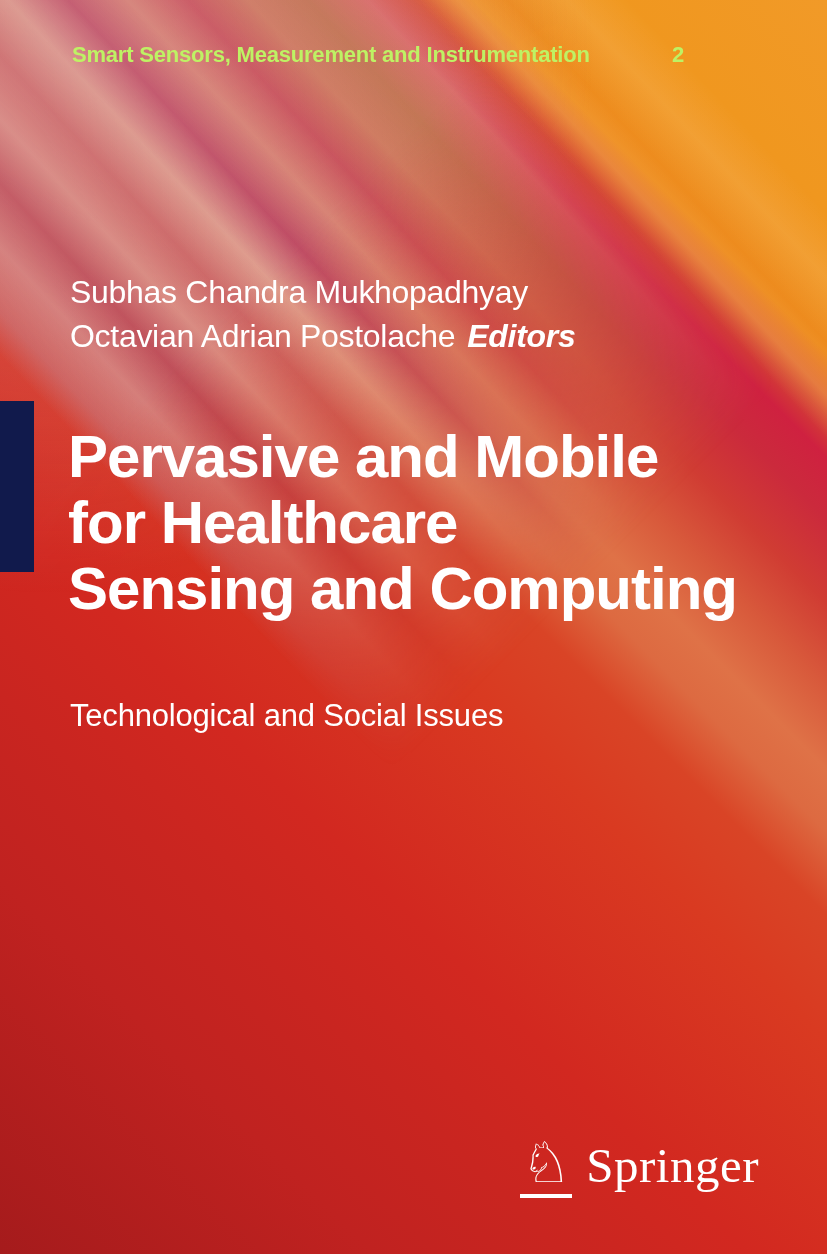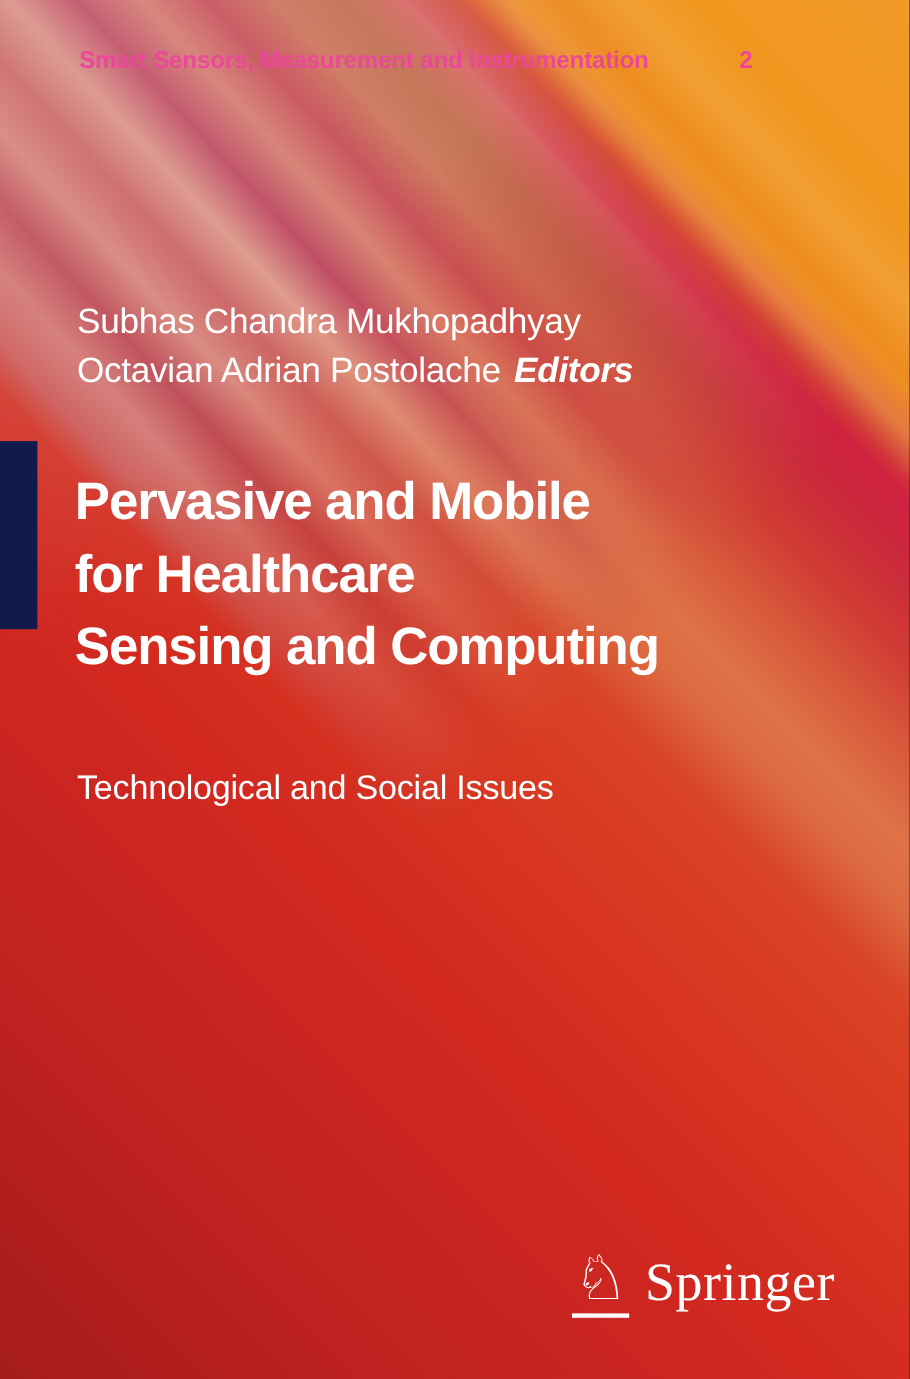--- a/index.html
+++ b/index.html
@@ -59,30 +59,30 @@
       rgba(255,205,115,.28) 81.5%,
       rgba(0,0,0,0) 84%,
       rgba(255,215,135,.20) 87%,
       rgba(0,0,0,0) 90%);
   }
 
   
   .navy-block{position:absolute;left:0;top:401px;width:34px;height:171px;background:#111a4c;}
 
   
-  .series-row{position:absolute;left:72px;top:42px;width:700px;color:#ec4899;
+  .series-row{position:absolute;left:72px;top:42px;width:700px;color:#bef264;
     font-size:22px;font-weight:700;letter-spacing:-.2px;white-space:nowrap;}
   .series-volume{position:absolute;left:600px;top:0;}
 
   .authors{position:absolute;left:70px;top:270px;color:#fff;font-size:32px;
     font-weight:400;letter-spacing:-.3px;line-height:44px;white-space:nowrap;}
   .editors-label{font-style:italic;font-weight:700;margin-left:12px;}
 
   .title{position:absolute;left:68px;top:424px;margin:0;color:#fff;
-    font-size:48px;font-weight:700;letter-spacing:-1px;line-height:66px;white-space:nowrap;}
+    font-size:60px;font-weight:700;letter-spacing:-1px;line-height:66px;white-space:nowrap;}
 
   .subtitle{position:absolute;left:70px;top:698px;color:#fff;
     font-size:31px;font-weight:400;letter-spacing:-.2px;}
 
   
   .publisher{position:absolute;right:68px;bottom:56px;display:flex;align-items:flex-end;color:#fff;}
   .horse-wrap{display:flex;flex-direction:column;align-items:center;margin-right:14px;}
   .horse{font-family:"DejaVu Sans",sans-serif;font-size:56px;line-height:1;color:#fff;}
   .horse-underline{display:block;width:52px;height:4px;background:#fff;margin-top:3px;}
   .publisher-name{font-family:"Liberation Serif",serif;font-size:49px;line-height:1;

